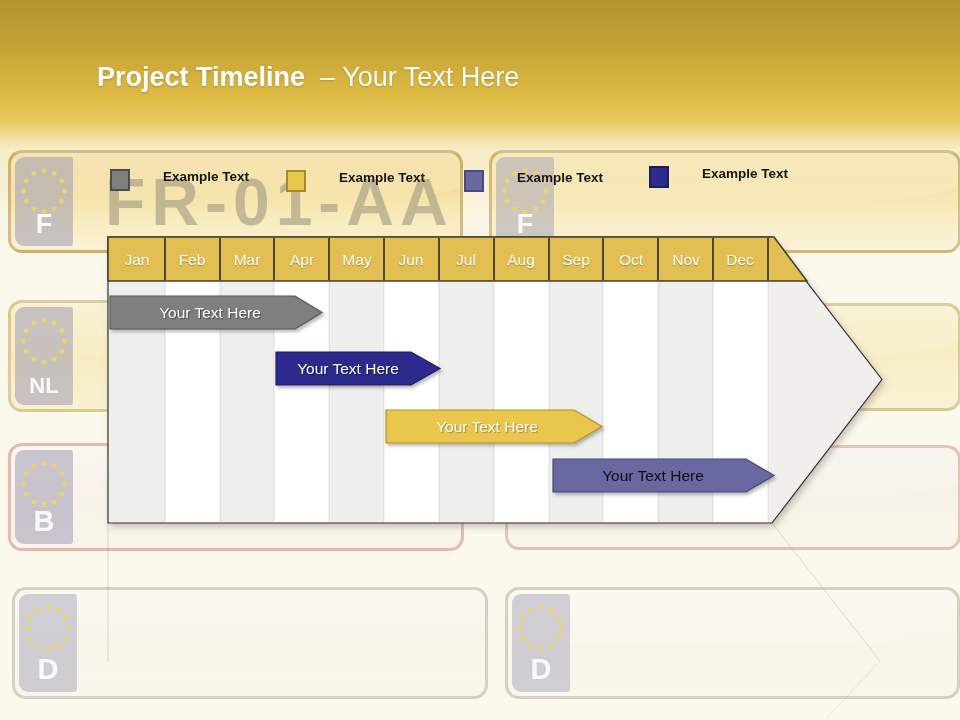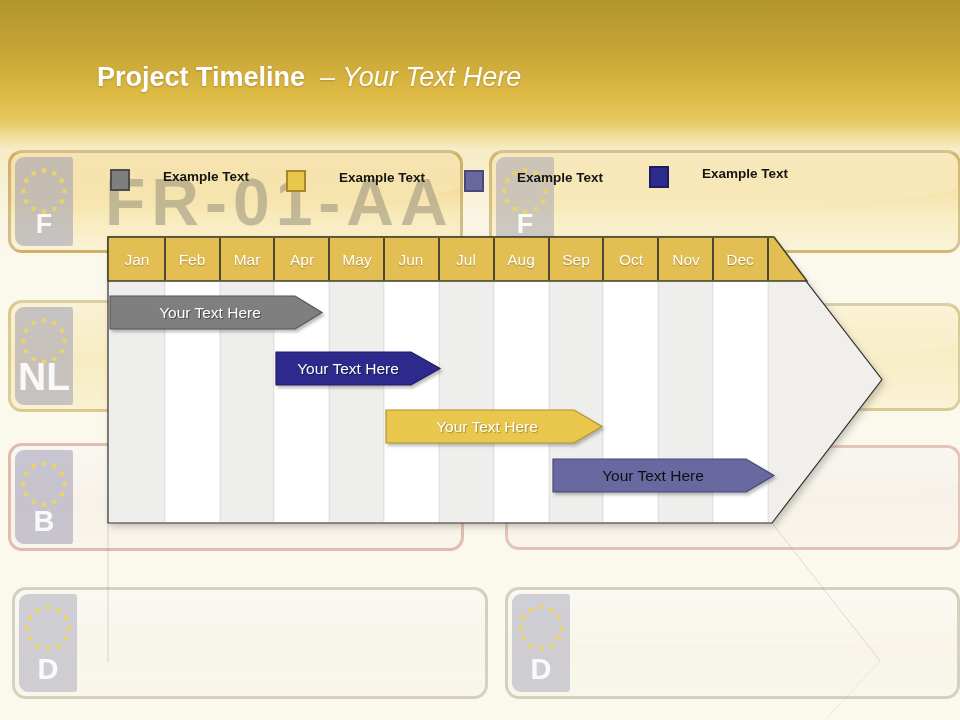--- a/index.html
+++ b/index.html
@@ -5,21 +5,21 @@
   html,body{margin:0;padding:0;background:#fbf8ec;}
   .slide{position:relative;width:960px;height:720px;overflow:hidden;background:#fbf8ec;
          font-family:"Liberation Sans",sans-serif;}
   .hdr{position:absolute;left:0;top:0;width:960px;height:152px;
        background:linear-gradient(180deg,#b2952e 0%,#c6a435 32%,#ddba44 62%,#e7c95f 80%,#f3e5ad 93%,#f8efcd 100%);}
   .hdr-fade{position:absolute;left:0;top:152px;width:960px;height:106px;
        background:linear-gradient(180deg,#f6ecc6 0%,#faf5e4 65%,rgba(251,248,236,0) 100%);}
   .title{position:absolute;left:67px;top:62px;font-size:27px;color:#ffffff;white-space:nowrap;
          text-shadow:0 1px 2px rgba(100,75,10,.35);}
   .title b{font-weight:bold;margin-left:30px;}
-  .title span.reg{font-weight:normal;opacity:.96;font-style:italic;}
+  .title span.reg{font-weight:normal;opacity:.96;}
   
   .plate{position:absolute;border-radius:14px;}
   .gloss{position:absolute;left:0;top:0;right:0;height:52%;border-radius:12px 12px 40%/12px 12px 18px;
          background:linear-gradient(180deg,rgba(255,255,255,.45),rgba(255,255,255,.05));pointer-events:none;}
   .band{position:absolute;left:4px;top:4px;bottom:4px;width:58px;border-radius:9px 3px 3px 9px;}
   .cc{position:absolute;bottom:6px;left:0;width:100%;text-align:center;
       color:rgba(255,255,255,.9);font-weight:bold;}
   .pnum{position:absolute;left:84px;top:50%;transform:translateY(-50%);
         font-weight:bold;font-size:66px;letter-spacing:6px;white-space:nowrap;}
   .stars{position:absolute;left:0;top:4px;}
@@ -83,21 +83,21 @@
     <div class="pnum" style="color:rgba(150,144,122,.5);"></div>
   </div>
 
   <div class="plate" style="left:8px;top:300px;width:450px;height:106px;border:3px solid rgba(185,165,100,.45);
               background:linear-gradient(180deg,rgba(240,216,130,.55),rgba(247,233,180,.5));">
     <div class="gloss"></div>
     <div class="band" style="background:rgba(150,150,178,.5);">
       <svg class="stars" width="58" height="56">
           <use href="#stars12" width="58" height="60"></use>
         </svg>
-      <div class="cc" style="font-size:39px">NL</div>
+      <div class="cc" style="font-size:22px">NL</div>
     </div>
   </div>
 
   <div class="plate" style="left:505px;top:303px;width:450px;height:102px;border:3px solid rgba(180,165,110,.45);
               background:linear-gradient(180deg,rgba(242,219,138,.55),rgba(248,236,190,.5));">
     <div class="gloss"></div>
   </div>
 
   <div class="plate" style="left:8px;top:443px;width:450px;height:102px;border:3px solid rgba(205,132,116,.5);
               background:linear-gradient(180deg,rgba(243,236,227,.65),rgba(247,242,233,.55));">

